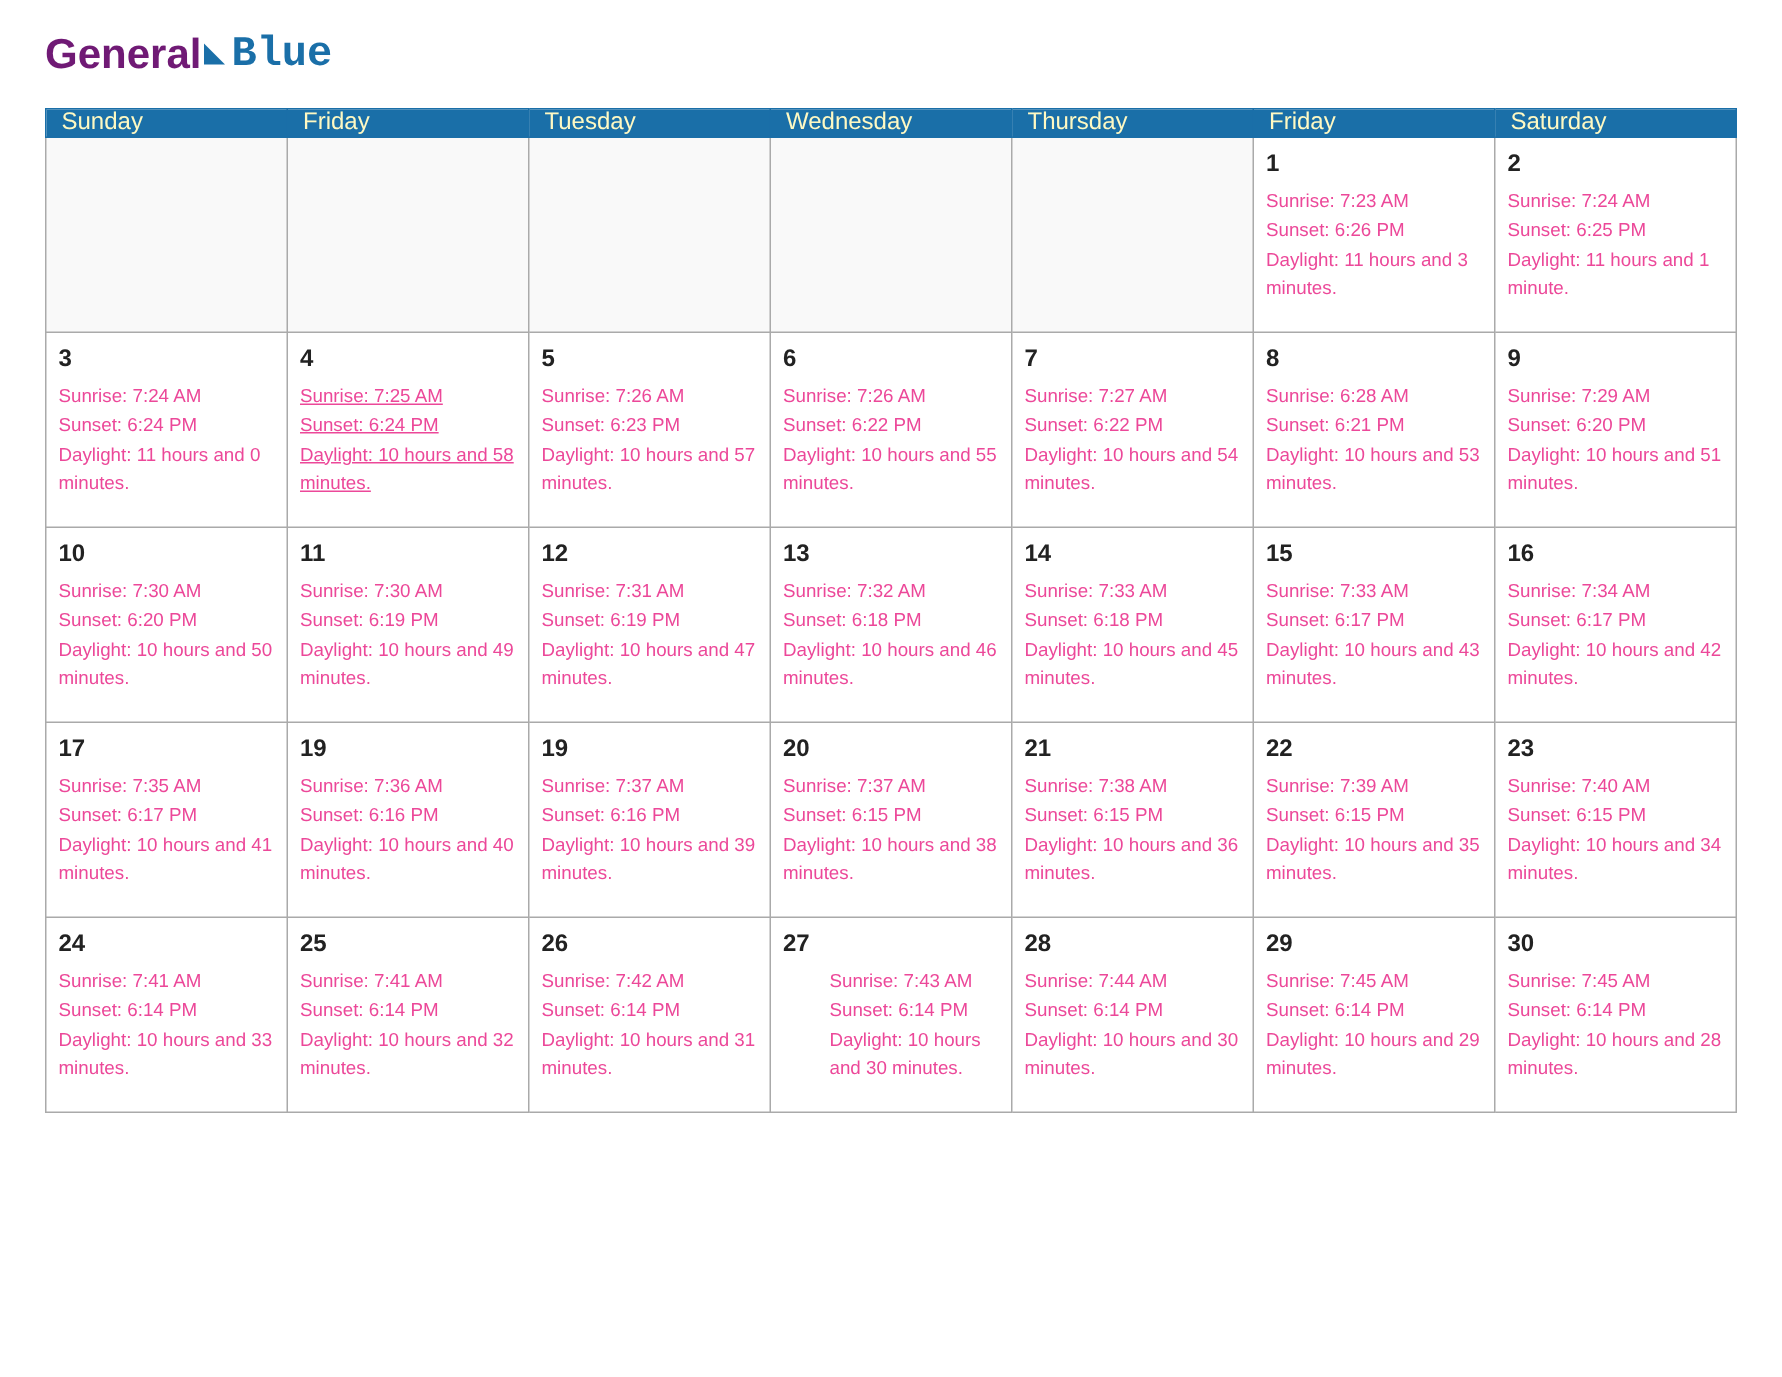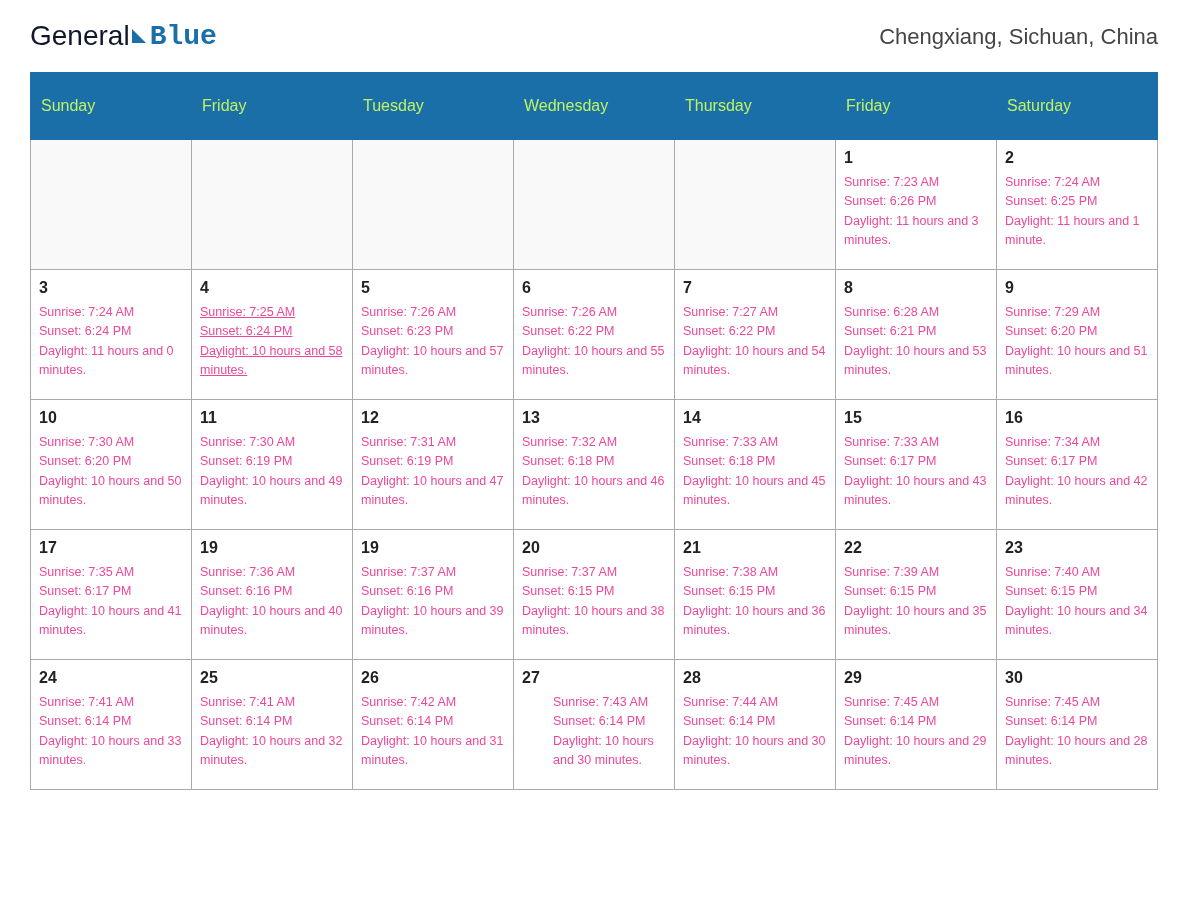--- a/index.html
+++ b/index.html
@@ -22,23 +22,23 @@
       align-items: flex-start;
     }
     .logo-text {
       display: flex;
       align-items: center;
       font-size: 28px;
       font-weight: bold;
       color: #333;
     }
     .logo-general {
-      color: #0f172a;
+      color: #701a75;
       font-size: 28px;
-      font-weight: normal;
+      font-weight: bold;
     }
     .logo-arrow {
       width: 0;
       height: 0;
       border-left: 14px solid #1a6fa8;
       border-top: 14px solid transparent;
       border-bottom: 0px solid transparent;
       display: inline-block;
       margin-left: 2px;
       vertical-align: middle;
@@ -64,22 +64,22 @@
       color: #444;
       margin-top: 4px;
     }
     .calendar {
       width: 100%;
       border-collapse: collapse;
       border: 1px solid #aaa;
     }
     .calendar th {
       background: #1a6fa8;
-      color: #bef264;
-      padding: 24px 10px;
+      color: #fef9c3;
+      padding: 0 10px;
       text-align: left;
       font-size: 16px;
       font-weight: normal;
       border: 1px solid #1a6fa8;
     }
     .calendar td {
       border: 1px solid #aaa;
       vertical-align: top;
       padding: 6px 8px;
       width: 14.28%;
@@ -112,21 +112,20 @@
 
 <div class="header">
   <div class="logo">
     <div class="logo-text">
       <span class="logo-general">General</span>
       <span class="logo-arrow"></span>
       <span class="logo-blue">Blue</span>
     </div>
   </div>
   <div class="title-area">
-    <div class="location">Chengxiang, Sichuan, China</div>
   </div>
 </div>
 
 <table class="calendar">
   <thead>
     <tr>
     <th>Sunday</th>
         <th>Friday</th>
         <th>Tuesday</th>
         <th>Wednesday</th>

